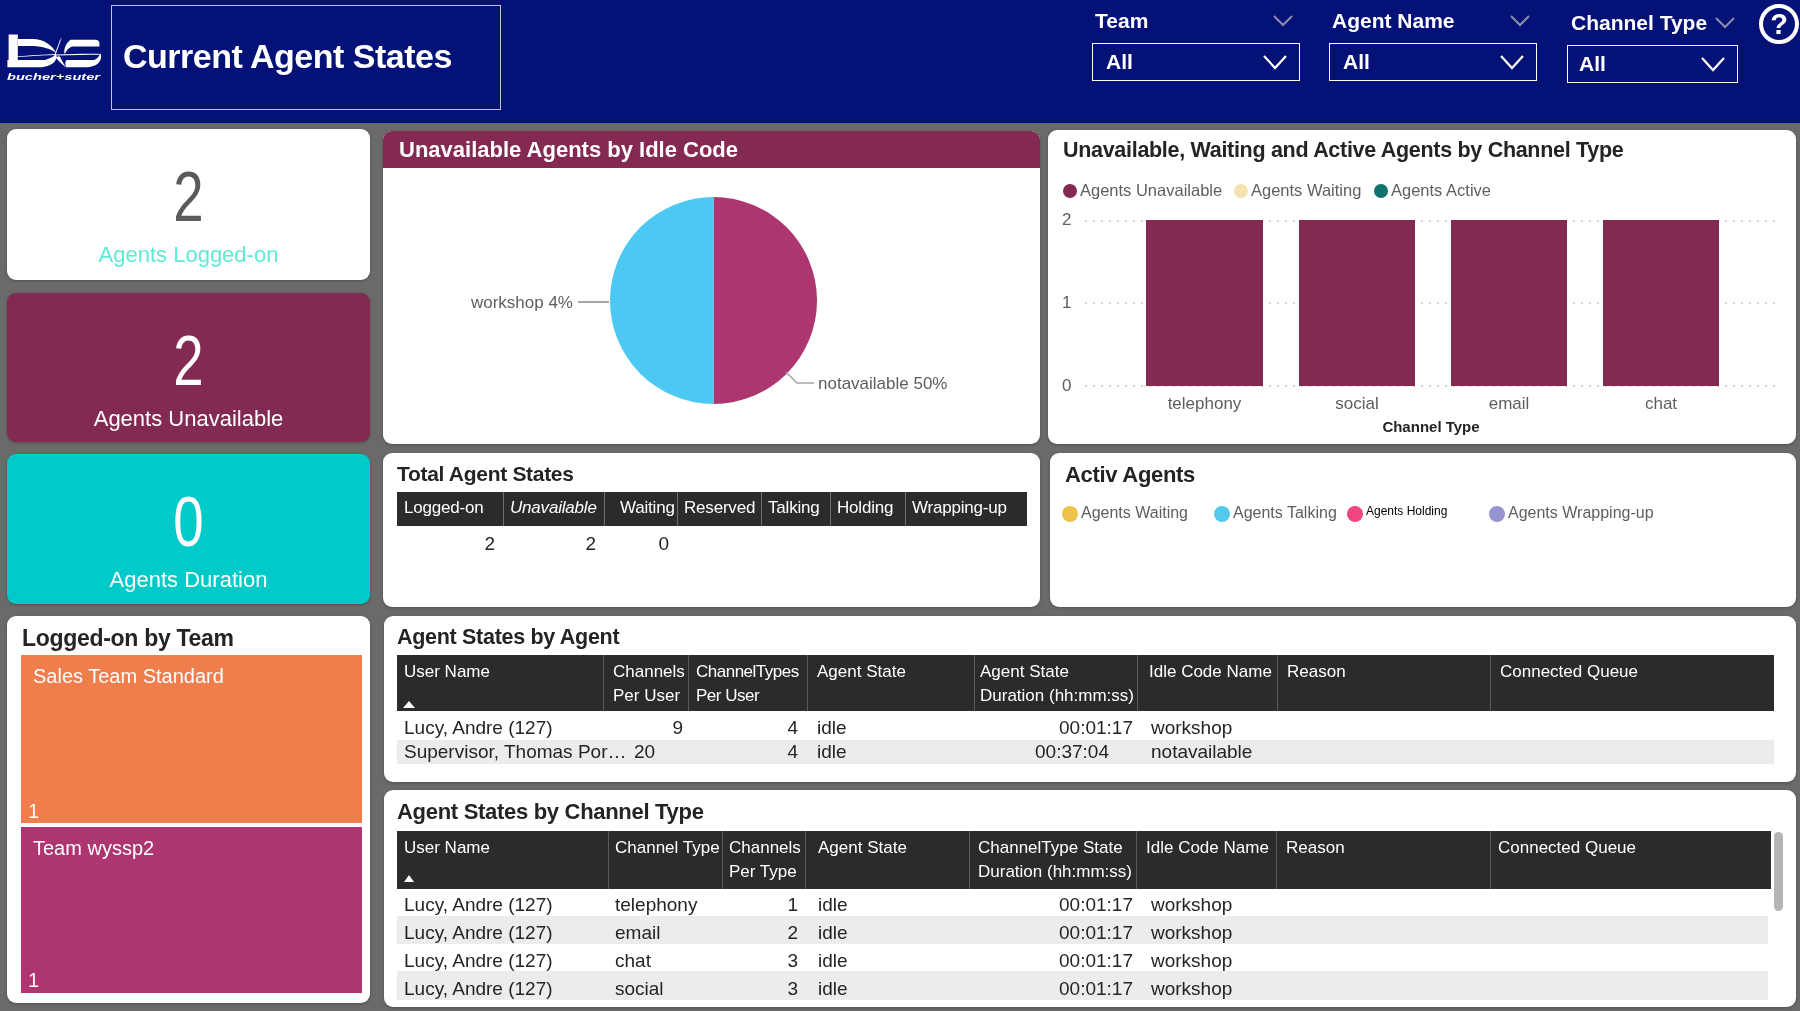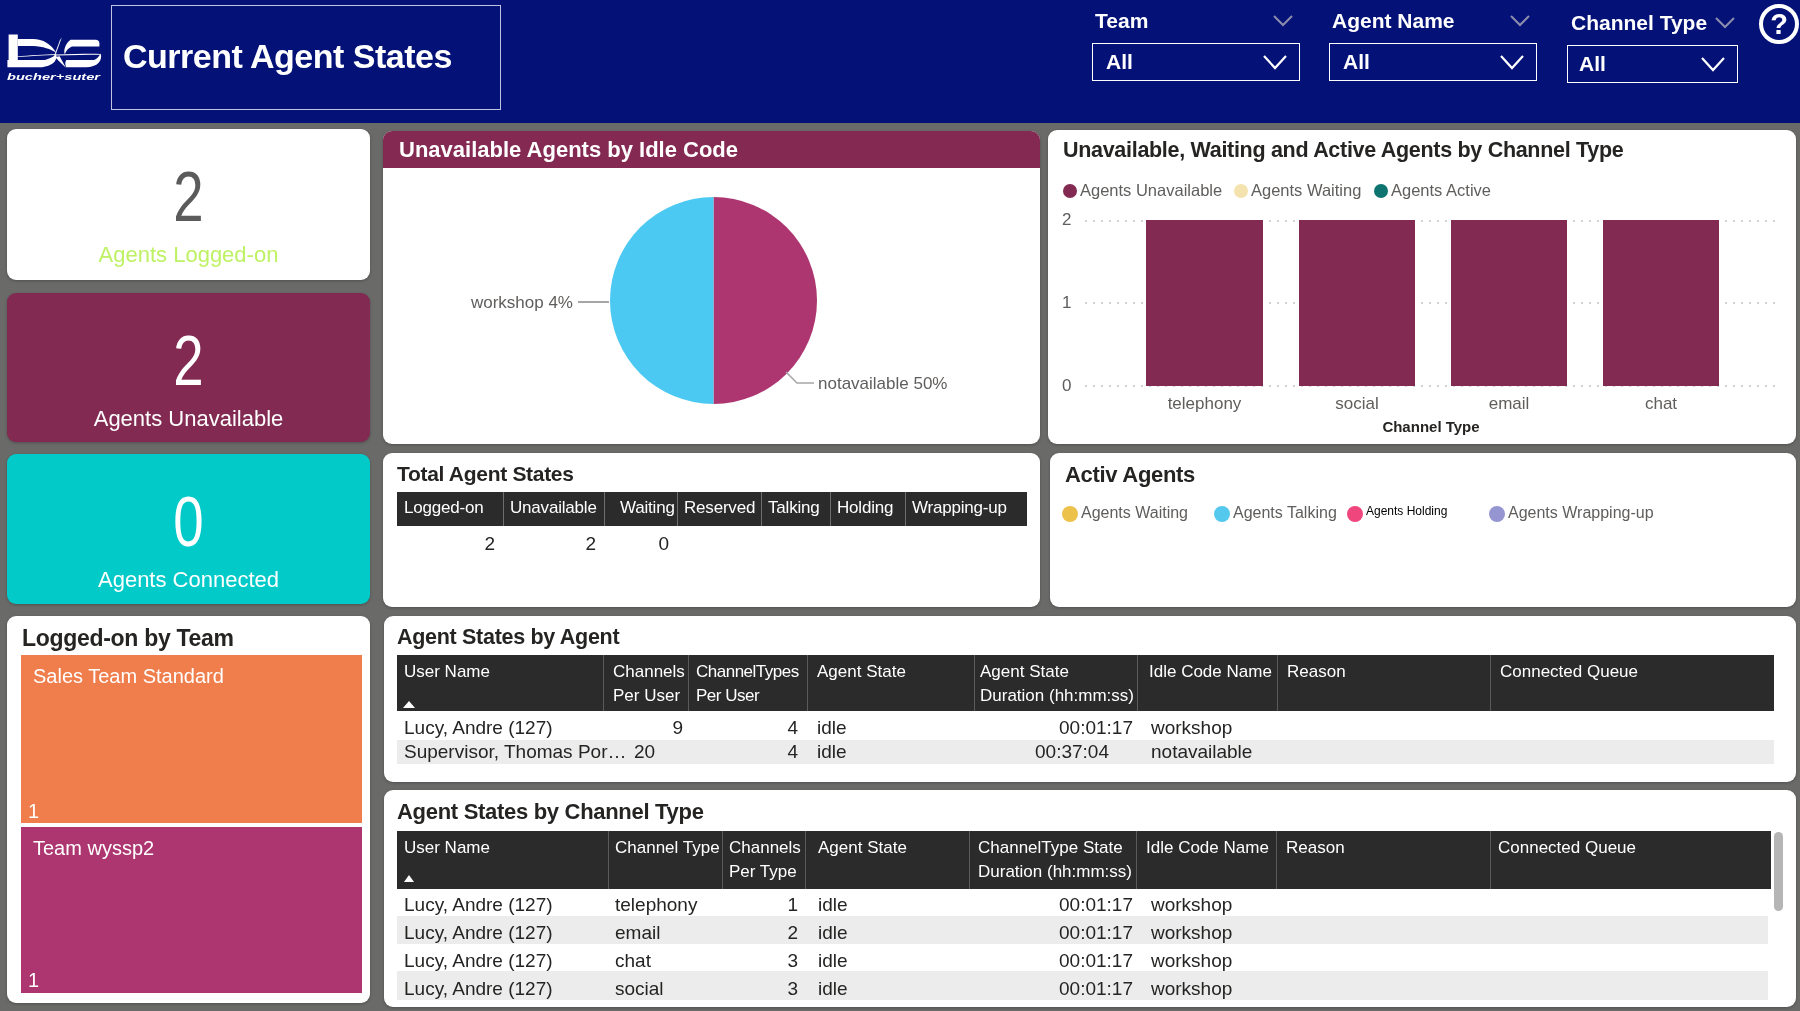--- a/index.html
+++ b/index.html
@@ -71,29 +71,29 @@
 <div class="abs" style="left:1579px;top:52px;color:#fff;font-size:21px;font-weight:700;">All</div>
 <svg class="abs" style="left:1700px;top:56px;" width="26" height="17" viewBox="0 0 26 17">
     <path d="M2 2 L13 14 L24 2" fill="none" stroke="#fff" stroke-width="2.2"></path>
   </svg>
 
 <div class="abs" style="left:1759px;top:4px;width:40px;height:40px;border:4.5px solid #fff;border-radius:50%;"></div>
 <div class="abs" style="left:1759px;top:5px;width:40px;height:40px;text-align:center;line-height:38px;color:#fff;font-size:29px;font-weight:700;">?</div>
 
 <div class="card" style="left:7px;top:129px;width:363px;height:151px;"></div>
 <div class="abs" style="left:7px;top:158px;width:363px;text-align:center;color:#5b5b5b;font-size:70px;line-height:79px;"><span style="display:inline-block;transform:scaleX(0.78);">2</span></div>
-<div class="abs" style="left:7px;top:242px;width:363px;text-align:center;color:#bef264;font-size:22px;line-height:26px;">Agents Logged-on</div>
+<div class="abs" style="left:7px;top:242px;width:363px;text-align:center;color:#5eead4;font-size:22px;line-height:26px;">Agents Logged-on</div>
 
 <div class="card" style="left:7px;top:293px;width:363px;height:149px;background:#822a52;"></div>
 <div class="abs" style="left:7px;top:322px;width:363px;text-align:center;color:#fff;font-size:70px;line-height:79px;"><span style="display:inline-block;transform:scaleX(0.78);">2</span></div>
 <div class="abs" style="left:7px;top:406px;width:363px;text-align:center;color:#fff;font-size:22px;line-height:26px;">Agents Unavailable</div>
 
 <div class="card" style="left:7px;top:454px;width:363px;height:150px;background:#01cac9;"></div>
 <div class="abs" style="left:7px;top:483px;width:363px;text-align:center;color:#fff;font-size:70px;line-height:79px;"><span style="display:inline-block;transform:scaleX(0.78);">0</span></div>
-<div class="abs" style="left:7px;top:567px;width:363px;text-align:center;color:#fff;font-size:22px;line-height:26px;">Agents Connected</div>
+<div class="abs" style="left:7px;top:567px;width:363px;text-align:center;color:#fff;font-size:22px;line-height:26px;">Agents Duration</div>
 
 <div class="card" style="left:7px;top:616px;width:363px;height:387px;"></div>
 <div class="vtitle" style="left:22px;top:625px;font-size:23px;">Logged-on by Team</div>
 <div class="abs" style="left:21px;top:655px;width:341px;height:168px;background:#f07d4c;"></div>
 <div class="abs" style="left:33px;top:665px;color:#fff;font-size:20px;">Sales Team Standard</div>
 <div class="abs" style="left:28px;top:800px;color:#fff;font-size:20px;">1</div>
 <div class="abs" style="left:21px;top:827px;width:341px;height:166px;background:#ad3671;"></div>
 <div class="abs" style="left:33px;top:837px;color:#fff;font-size:20px;">Team wyssp2</div>
 <div class="abs" style="left:28px;top:969px;color:#fff;font-size:20px;">1</div>
 
@@ -136,21 +136,21 @@
 <div class="abs" style="left:1146px;top:394px;width:117px;text-align:center;color:#605e5c;font-size:17px;">telephony</div>
 <div class="abs" style="left:1299px;top:394px;width:116px;text-align:center;color:#605e5c;font-size:17px;">social</div>
 <div class="abs" style="left:1451px;top:394px;width:116px;text-align:center;color:#605e5c;font-size:17px;">email</div>
 <div class="abs" style="left:1603px;top:394px;width:116px;text-align:center;color:#605e5c;font-size:17px;">chat</div>
 <div class="abs" style="left:1083px;top:418px;width:696px;text-align:center;color:#252423;font-size:15px;font-weight:700;">Channel Type</div>
 
 <div class="card" style="left:383px;top:453px;width:657px;height:154px;"></div>
 <div class="vtitle" style="left:397px;top:462px;font-size:21px;">Total Agent States</div>
 <div class="abs" style="left:397px;top:492px;width:630px;height:34px;background:#2b2b2b;"></div>
 <div class="abs" style="left:404px;top:498px;color:#fff;font-size:17px;letter-spacing:-0.2px;">Logged-on</div>
-<div class="abs" style="left:510px;top:498px;color:#fff;font-size:17px;letter-spacing:-0.2px;">Unavailable</div>
+<div class="abs" style="left:510px;top:498px;color:#fff;font-size:17px;letter-spacing:-0.2px;font-style:italic;">Unavailable</div>
 <div class="abs" style="left:620px;top:498px;color:#fff;font-size:17px;letter-spacing:-0.2px;">Waiting</div>
 <div class="abs" style="left:684px;top:498px;color:#fff;font-size:17px;letter-spacing:-0.2px;">Reserved</div>
 <div class="abs" style="left:768px;top:498px;color:#fff;font-size:17px;letter-spacing:-0.2px;">Talking</div>
 <div class="abs" style="left:837px;top:498px;color:#fff;font-size:17px;letter-spacing:-0.2px;">Holding</div>
 <div class="abs" style="left:912px;top:498px;color:#fff;font-size:17px;letter-spacing:-0.2px;">Wrapping-up</div>
 
 <div class="abs" style="left:503px;top:492px;width:1px;height:34px;background:#6e6e6e;"></div>
 <div class="abs" style="left:604px;top:492px;width:1px;height:34px;background:#6e6e6e;"></div>
 <div class="abs" style="left:677px;top:492px;width:1px;height:34px;background:#6e6e6e;"></div>
 <div class="abs" style="left:761px;top:492px;width:1px;height:34px;background:#6e6e6e;"></div>

